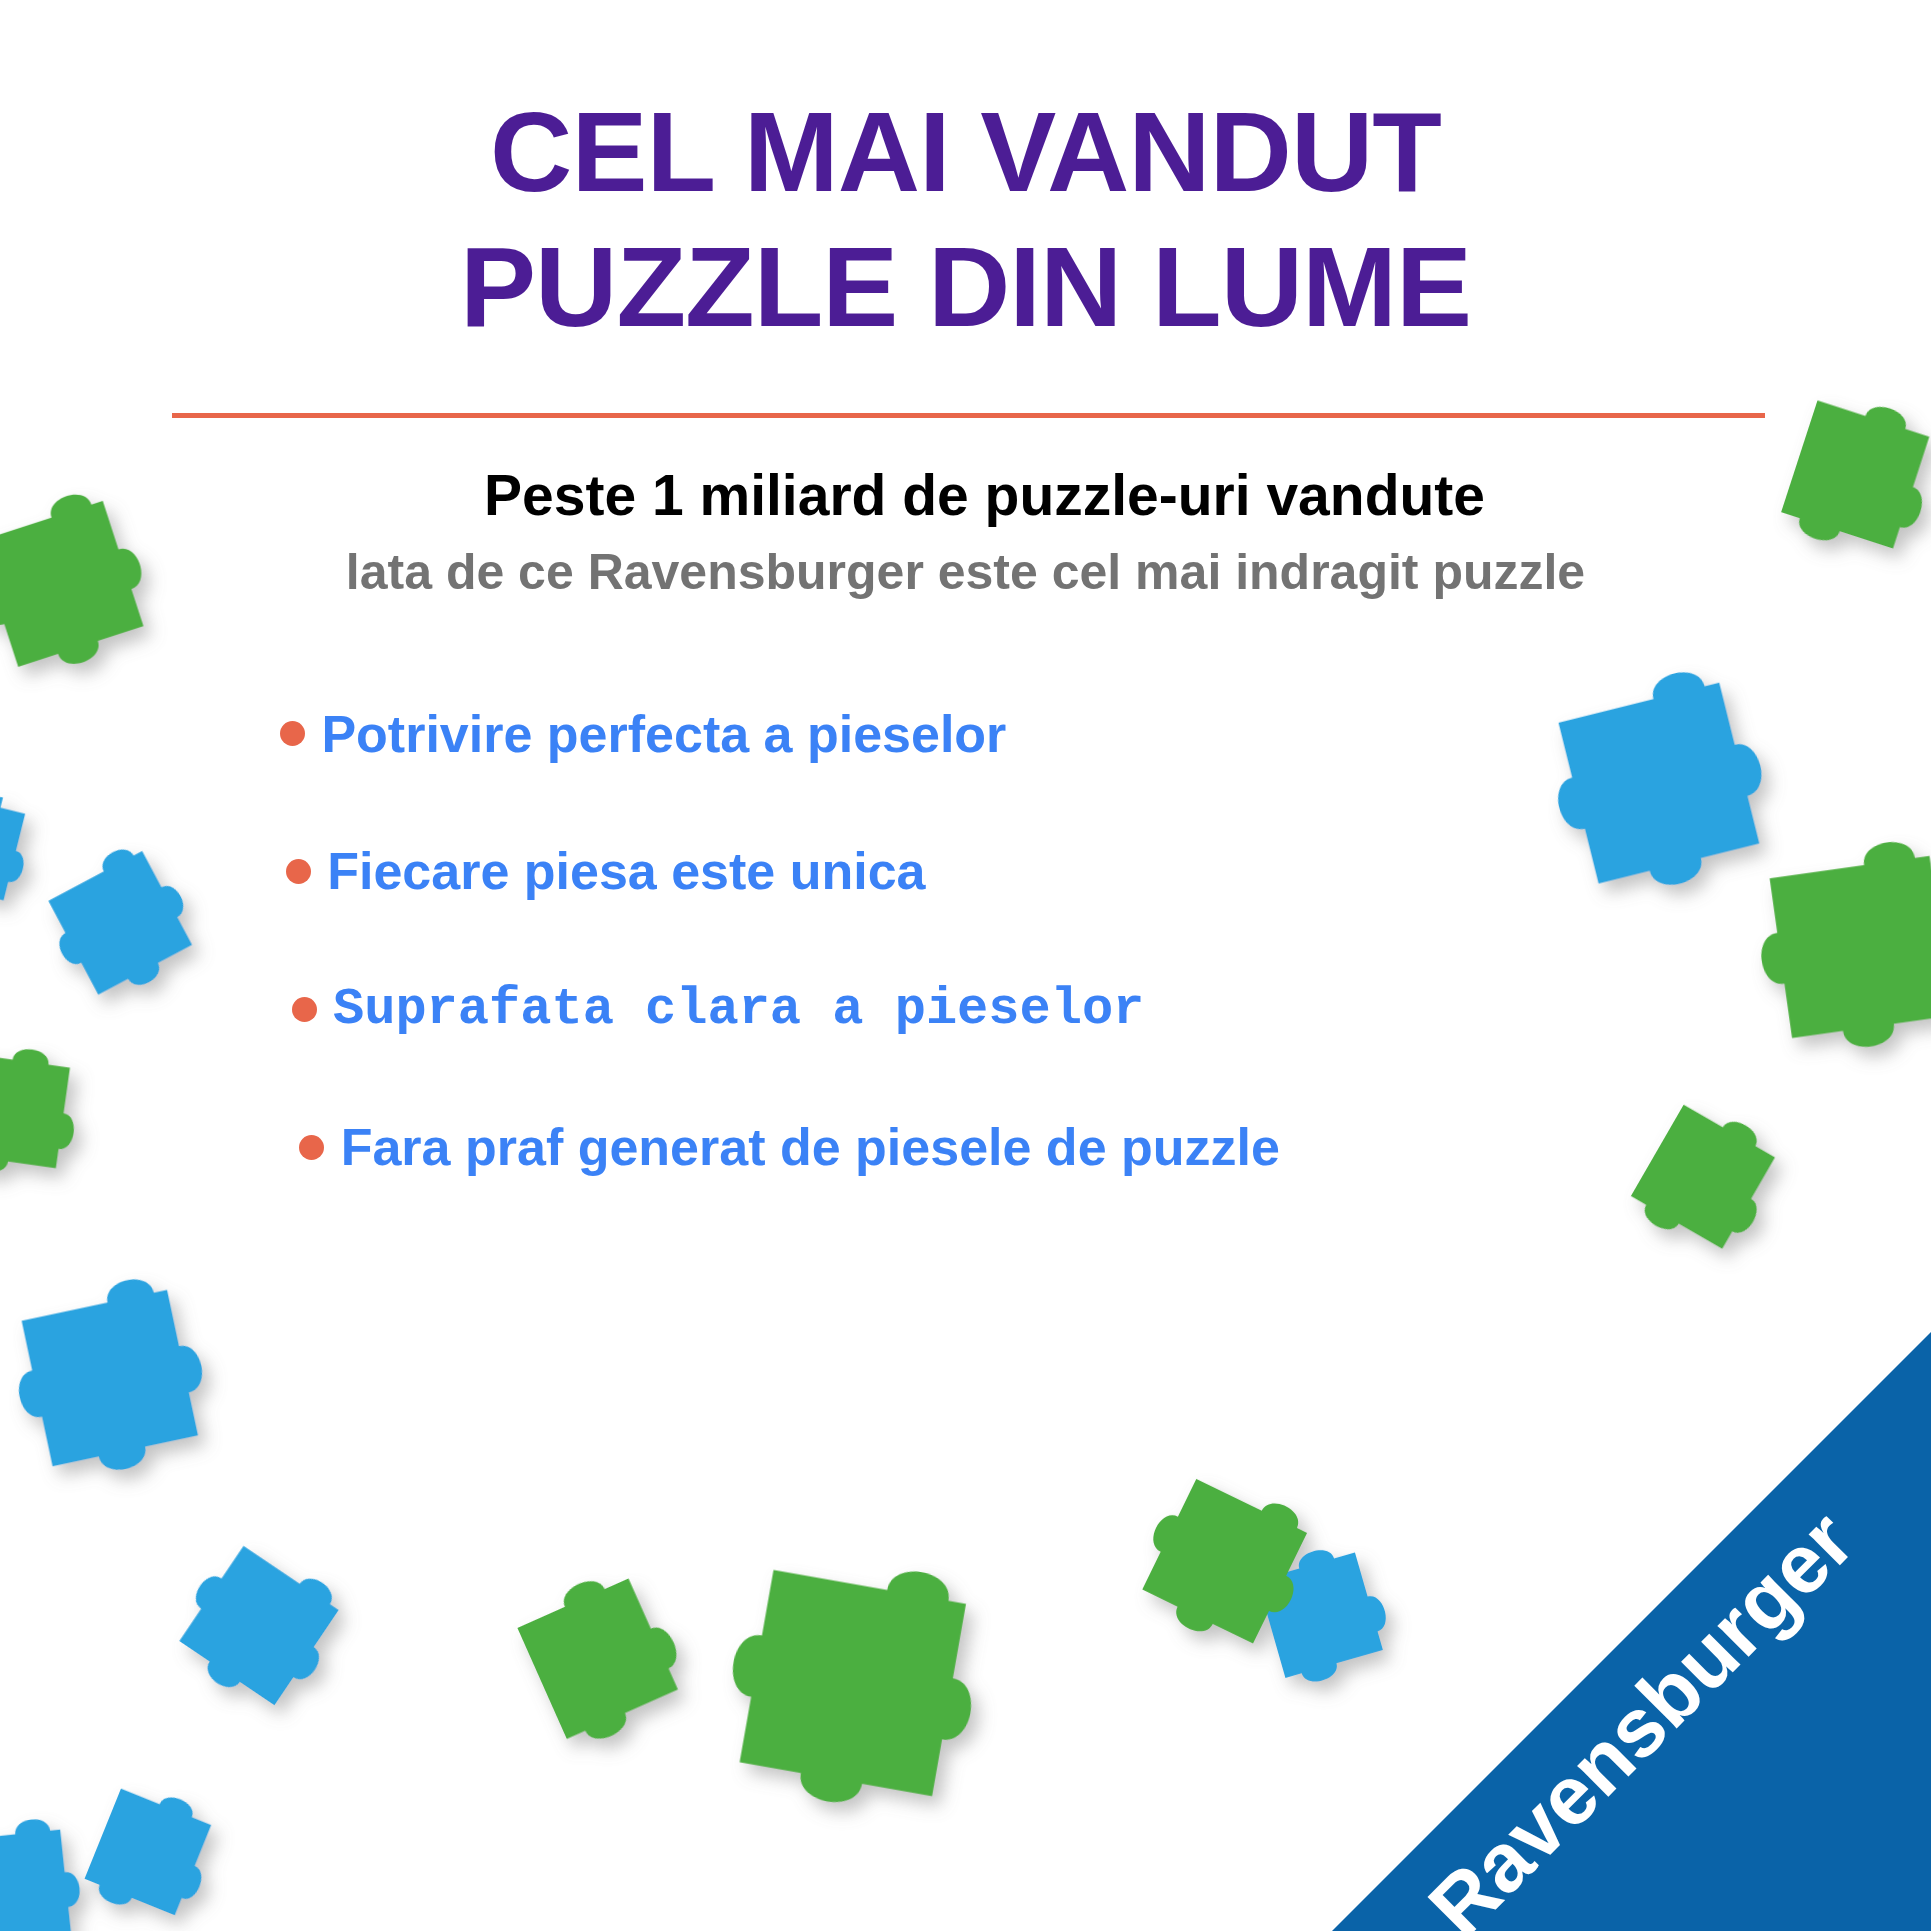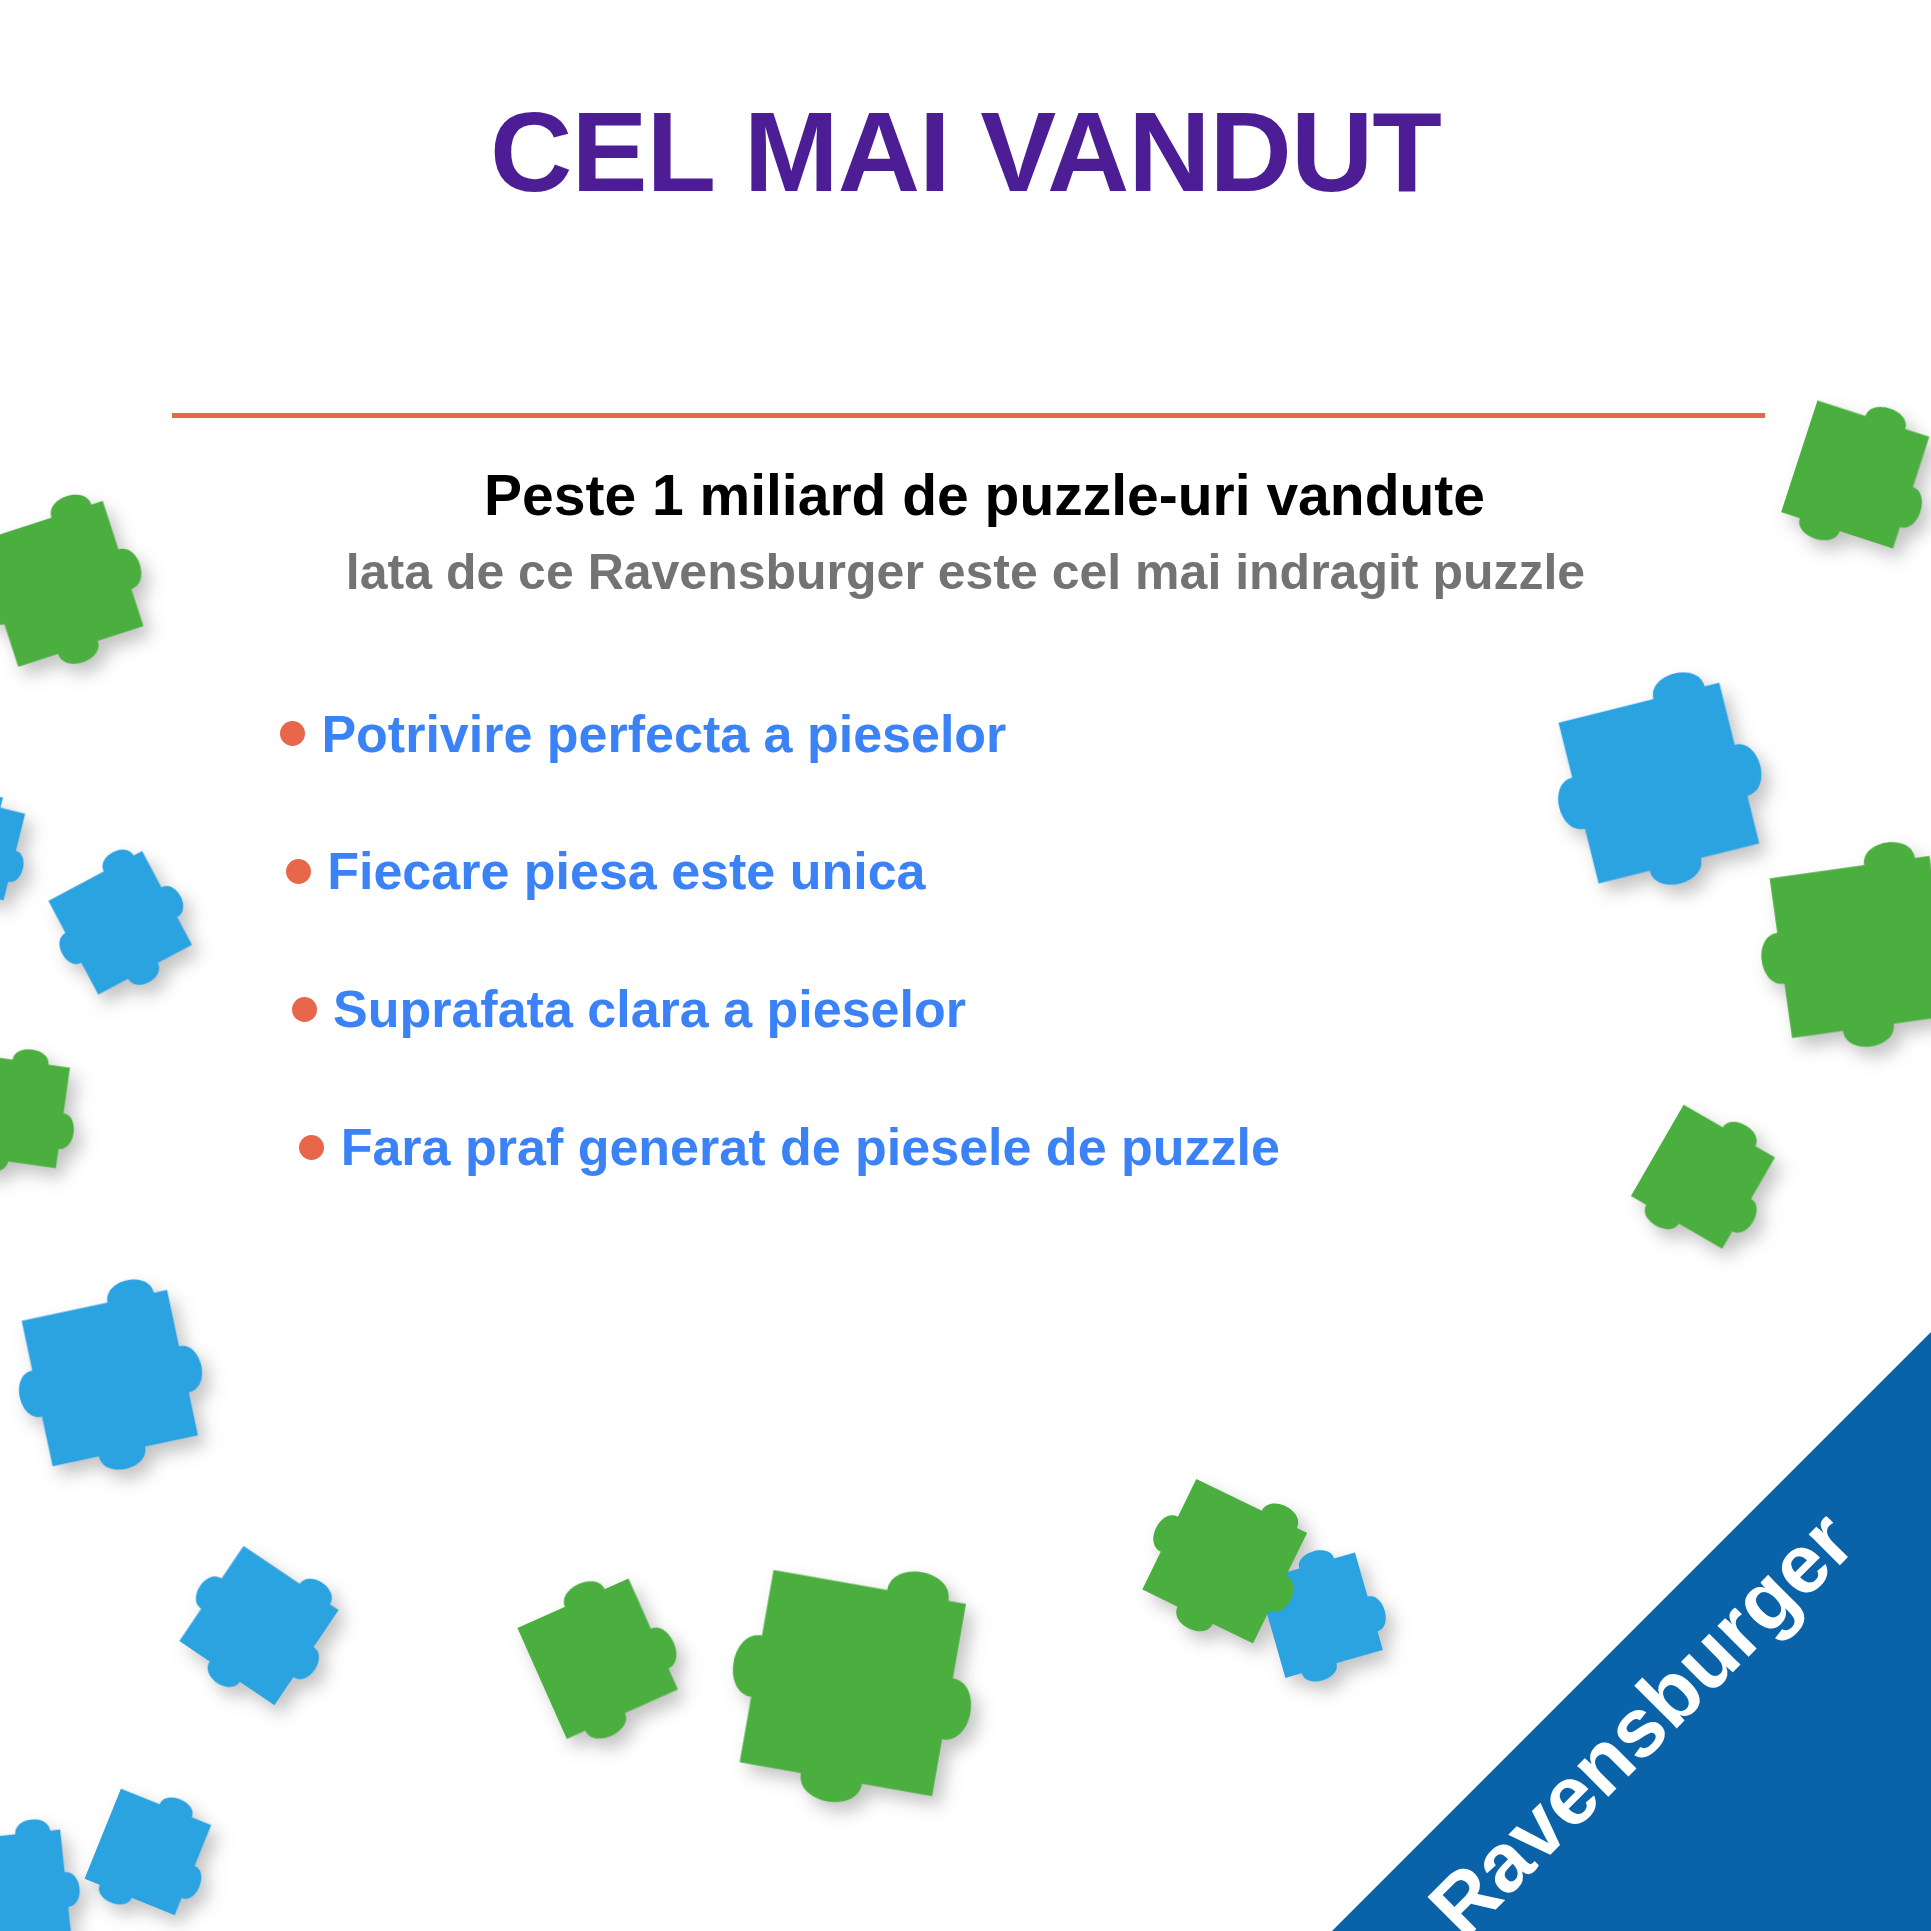--- a/index.html
+++ b/index.html
@@ -109,21 +109,21 @@
     margin-right: 16.4px;
   }
   .bullet .btext {
     font-size: 52px;
     font-weight: bold;
     color: #3b82f6;
     white-space: nowrap;
   }
   .bullet.indent-1 { margin-left: 0px; }
   .bullet.indent-2 { margin-left: 5.8px; }
-  .bullet.indent-3 { margin-left: 11.6px; }
+  .bullet.indent-3 { margin-left: 11.6px; font-family: Liberation Mono, monospace; }
   .bullet.indent-4 { margin-left: 19.3px; text-align: right; }
   .bullet.indent-5 { margin-left: 19.3px; }
 
   
   .brand-corner {
     position: absolute;
     right: 0;
     bottom: 0;
     width: 599px;
     height: 599px;
@@ -237,20 +237,21 @@
       <g transform="translate(-60,1900) rotate(-6) scale(1.3)" fill="#2aa3e0">
         <use href="#pzA"></use>
       </g>
     </g>
   </svg>
 
   <div class="content">
 
     <div class="headline">
       <span class="line">CEL MAI VANDUT</span>
+      <span class="line">PUZZLE DIN LUME</span>
     </div>
 
     <div class="divider"></div>
 
     <div class="sub1">Peste 1 miliard de puzzle-uri vandute</div>
     <div class="sub2">lata de ce Ravensburger este cel mai indragit puzzle</div>
 
     <div class="bullets">
       <div class="bullet indent-1">
         <span class="dot"></span>

